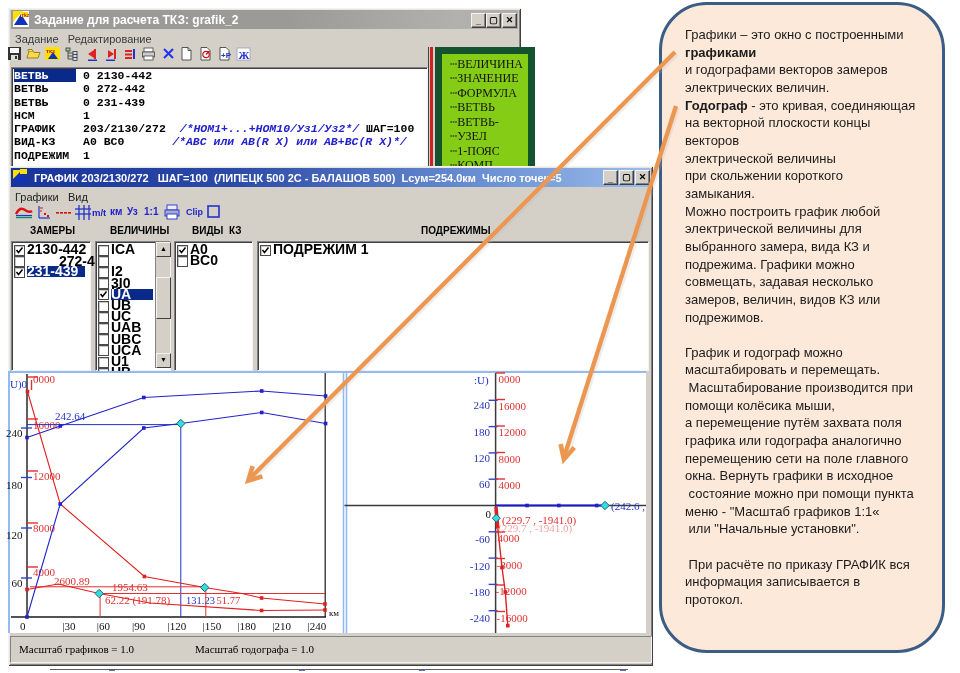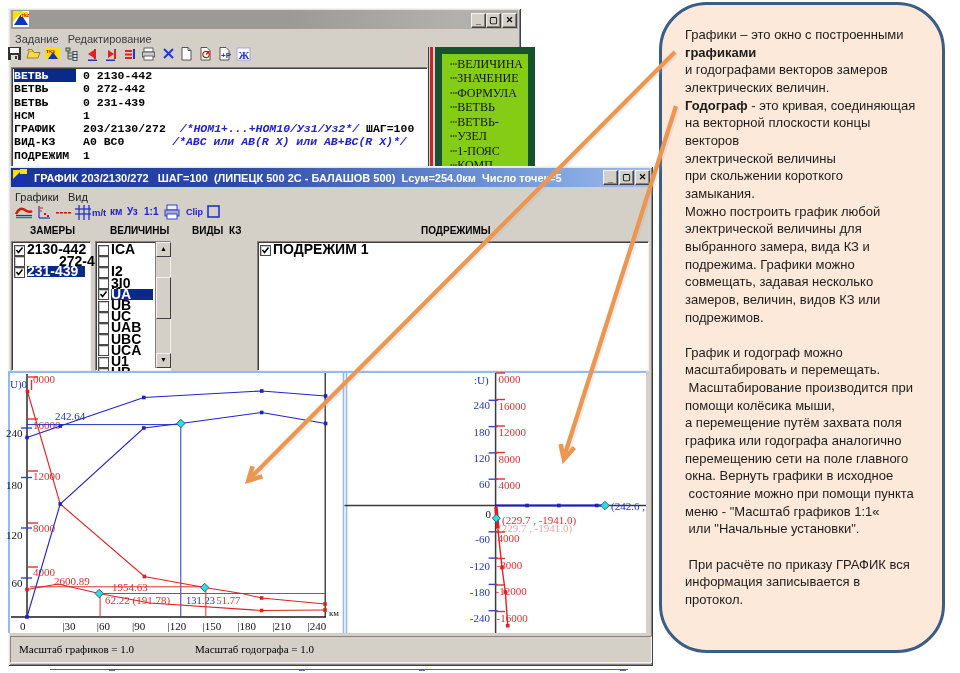--- a/index.html
+++ b/index.html
@@ -25,20 +25,21 @@
 
 <div class="win" id="win1" style="left:8px;top:8px;width:513px;height:162px;">
   <div class="tbar" style="top:2px;background:linear-gradient(90deg,#9c9a96 0%,#9c9a96 55%,#b3b1ae 88%,#aeaca9 100%);">
     <svg class="abs" style="left:2px;top:1px" width="16" height="16" viewBox="0 0 16 16">
       <rect x="0" y="0" width="16" height="16" fill="#fff"></rect>
       <polygon points="0,0 10,0 0,11" fill="#ffe000"></polygon>
       <polygon points="1,14 8,3 15,14" fill="#1133bb"></polygon>
       <rect x="8" y="1" width="7" height="5" fill="#ffe000"></rect>
       <text x="8.5" y="5.5" font-size="5" fill="#cc2200" font-weight="bold">тkz</text>
     </svg>
+    <span style="position:absolute;left:23px;top:3px;">Задание для расчета ТКЗ: grafik_2</span>
   </div>
   <div class="tbtn" style="left:463px;top:5px;"><span style="position:relative;top:1px">_</span></div>
   <div class="tbtn" style="left:478px;top:5px;">▢</div>
   <div class="tbtn" style="left:494px;top:5px;">✕</div>
 
   <div class="abs" style="left:7px;top:25px;font-size:11px;color:#3a3a3a;">Задание&nbsp;&nbsp;&nbsp;Редактирование</div>
 
   <div id="tb1" class="abs" style="left:0;top:38px;width:513px;height:20px;">
       <div class="ticon" style="left: -1px; top: 0px;"><svg width="16" height="16">
           <rect x="1" y="1" width="13" height="13" fill="#333"></rect>
@@ -252,20 +253,30 @@
       <div class="lrow" style="left: 15px; top: 102.8px; height: 11px; line-height: 11px;">UCA</div>
       <div class="cb" style="left: 2px; top: 114.5px;"></div>
       <div class="lrow" style="left: 15px; top: 114px; height: 11px; line-height: 11px;">U1</div>
       <div class="cb" style="left: 2px; top: 125.7px;"></div>
       <div class="lrow" style="left: 15px; top: 125.2px; height: 11px; line-height: 11px;">UB</div>
       <div class="abs" style="right: 0px; top: 0px; width: 14px; height: 125.5px; background: rgb(212, 208, 200); border-left: 1px solid rgb(132, 130, 132);">
         <div style="position:absolute;top:0;left:0;width:13px;height:13px;background:#d4d0c8;border:1px solid;border-color:#f4f3f1 #404040 #404040 #f4f3f1;font-size:7px;text-align:center;line-height:11px;">▲</div>
  <div style="position:absolute;bottom:0;left:0;width:13px;height:13px;background:#d4d0c8;border:1px solid;border-color:#f4f3f1 #404040 #404040 #f4f3f1;font-size:7px;text-align:center;line-height:11px;">▼</div>
  <div style="position:absolute;top:35px;left:0;width:13px;height:40px;background:#d4d0c8;border:1px solid;border-color:#f4f3f1 #404040 #404040 #f4f3f1;"></div>
       </div>
+    </div>
+  <div class="sunken abs" style="left:166px;top:75px;width:77px;height:127.5px;" id="listVid">
+      <div class="cb" style="left: 2px; top: 2.5px;">
+        <svg width="9" height="9">
+          <path d="M1.5 4 L3.5 6.5 L7.5 1.5" stroke="#000" stroke-width="1.5" fill="none"></path>
+        </svg>
+      </div>
+      <div class="lrow" style="left: 15px; top: 2px; height: 11px; line-height: 11px;">A0</div>
+      <div class="cb" style="left: 2px; top: 13.7px;"></div>
+      <div class="lrow" style="left: 15px; top: 13.2px; height: 11px; line-height: 11px;">BC0</div>
     </div>
   <div class="sunken abs" style="left:249px;top:75px;width:390px;height:127.5px;" id="listPod">
       <div class="cb" style="left: 2px; top: 2.5px;">
         <svg width="9" height="9">
           <path d="M1.5 4 L3.5 6.5 L7.5 1.5" stroke="#000" stroke-width="1.5" fill="none"></path>
         </svg>
       </div>
       <div class="lrow" style="left: 15px; top: 2px; height: 11px; line-height: 11px;">ПОДРЕЖИМ  1</div>
     </div>
 

